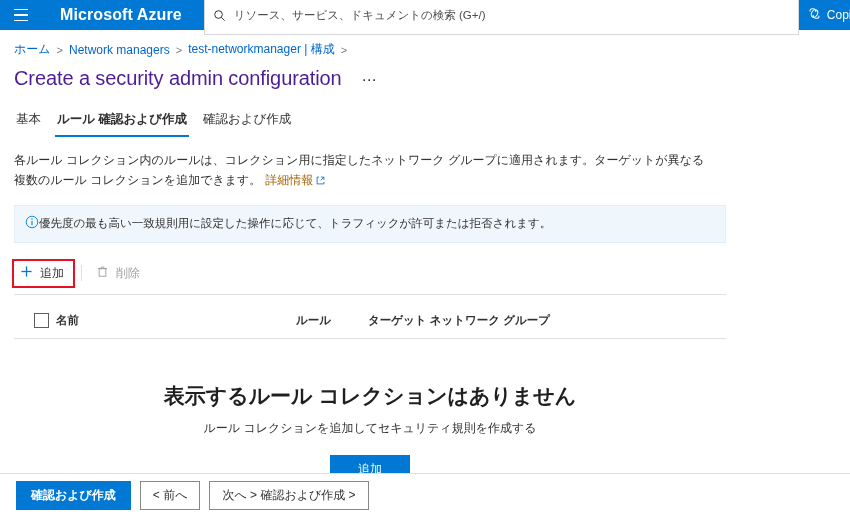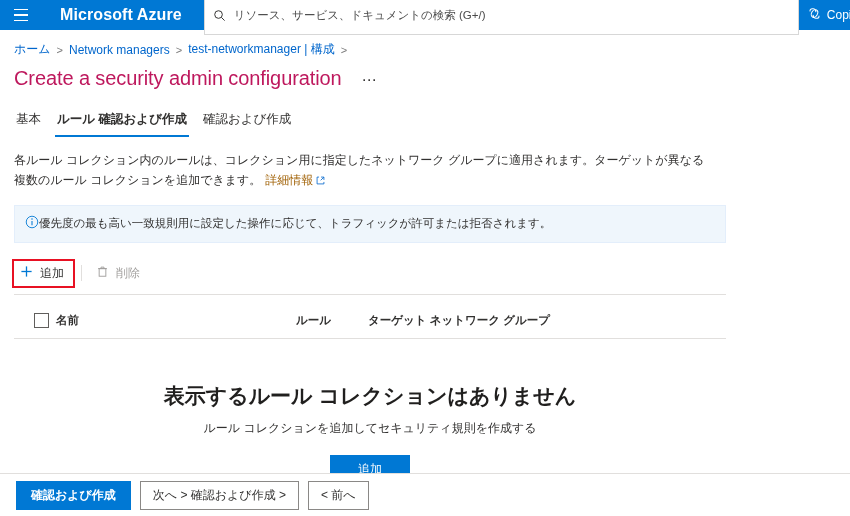--- a/index.html
+++ b/index.html
@@ -93,21 +93,21 @@
 
   
   .page-title-row {
     display: flex;
     align-items: baseline;
     padding: 9px 0 0 14px;
     gap: 16px;
   }
   .page-title {
     font-size: 20px;
-    color: #be185d;
+    color: #4c1d95;
     font-weight: normal;
     margin: 0;
     letter-spacing: -0.1px;
   }
   .ellipsis-btn {
     font-size: 15px;
     color: #323130;
     letter-spacing: 1px;
     cursor: pointer;
     line-height: 1;
@@ -385,15 +385,15 @@
 </div>
 
 <div class="empty">
   <p class="empty-title">表示するルール コレクションはありません</p>
   <p class="empty-sub">ルール コレクションを追加してセキュリティ規則を作成する</p>
   <button class="primary-btn">追加</button>
 </div>
 
 <div class="footer">
   <button class="footer-btn primary">確認および作成</button>
+  <button class="footer-btn">&lt; 前へ</button>
   <button class="footer-btn">次へ &gt; 確認および作成 &gt;</button>
-  <button class="footer-btn">&lt; 前へ</button>
 </div>
 
 </body></html>

